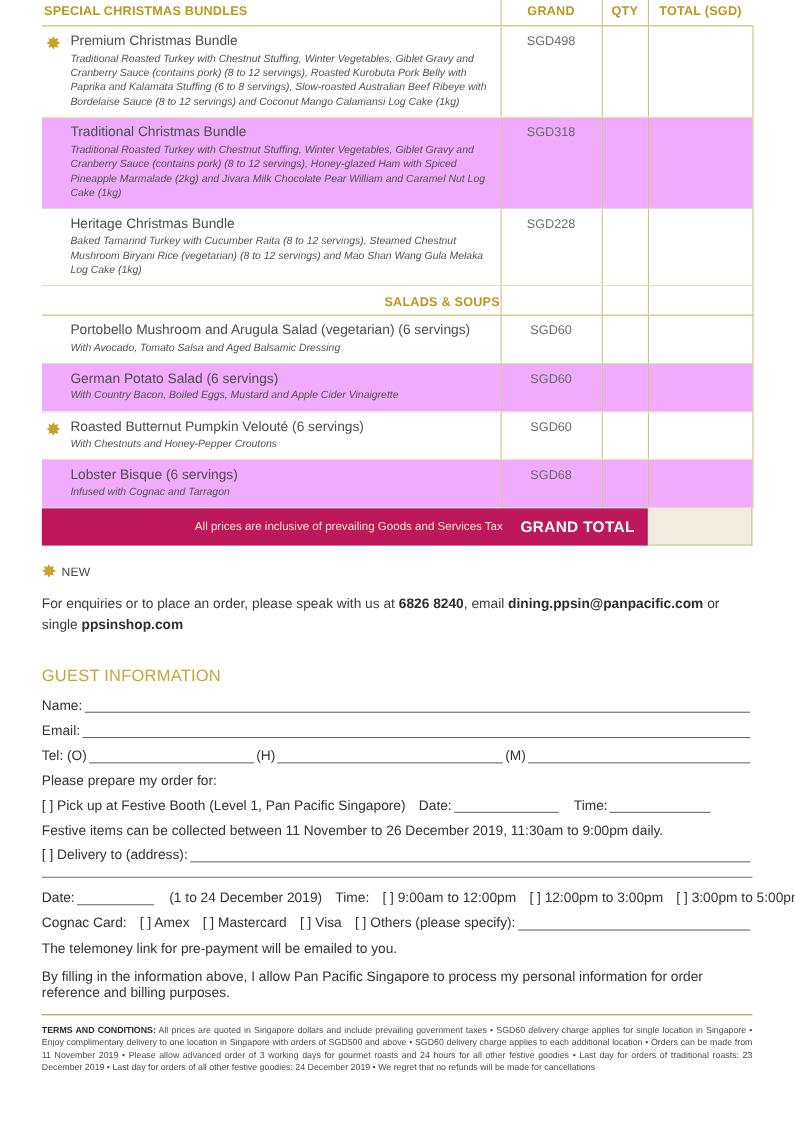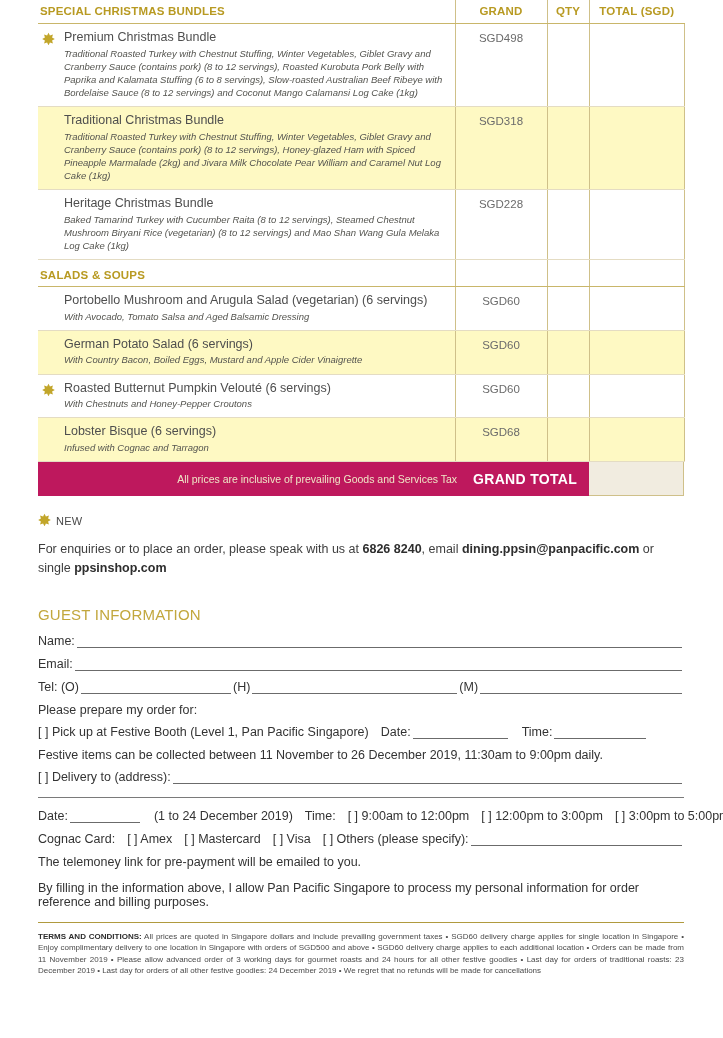--- a/index.html
+++ b/index.html
@@ -60,35 +60,36 @@
     line-height: 1.25;
     margin-bottom: 1px;
     font-weight: normal;
   }
   .item-desc {
     font-size: 9.5px;
     font-style: italic;
     color: #54544f;
     line-height: 1.38;
   }
-  tr.alt td { background: #fef9c3; }
+  tr.alt td { background: #f0abfc; }
   tr.item td { border-bottom: 1px solid #e4dcc3; }
 
   .star {
     position: absolute;
     left: 4px;
     top: 8px;
     width: 13px; height: 13px;
     display: block;
   }
 
   
   tr.section td {
     border-left: 1px solid #cfc089;
     border-bottom: 1px solid #c9b66a;
+    text-align: right;
   }
   tr.section td.sec-label {
     border-left: none;
     font-size: 11.5px;
     font-weight: bold;
     color: #b89a22;
     letter-spacing: .2px;
     padding: 9px 0 5px 2px;
   }
   tr.section td.cell-total { border-right: 1px solid #cfc089; }

